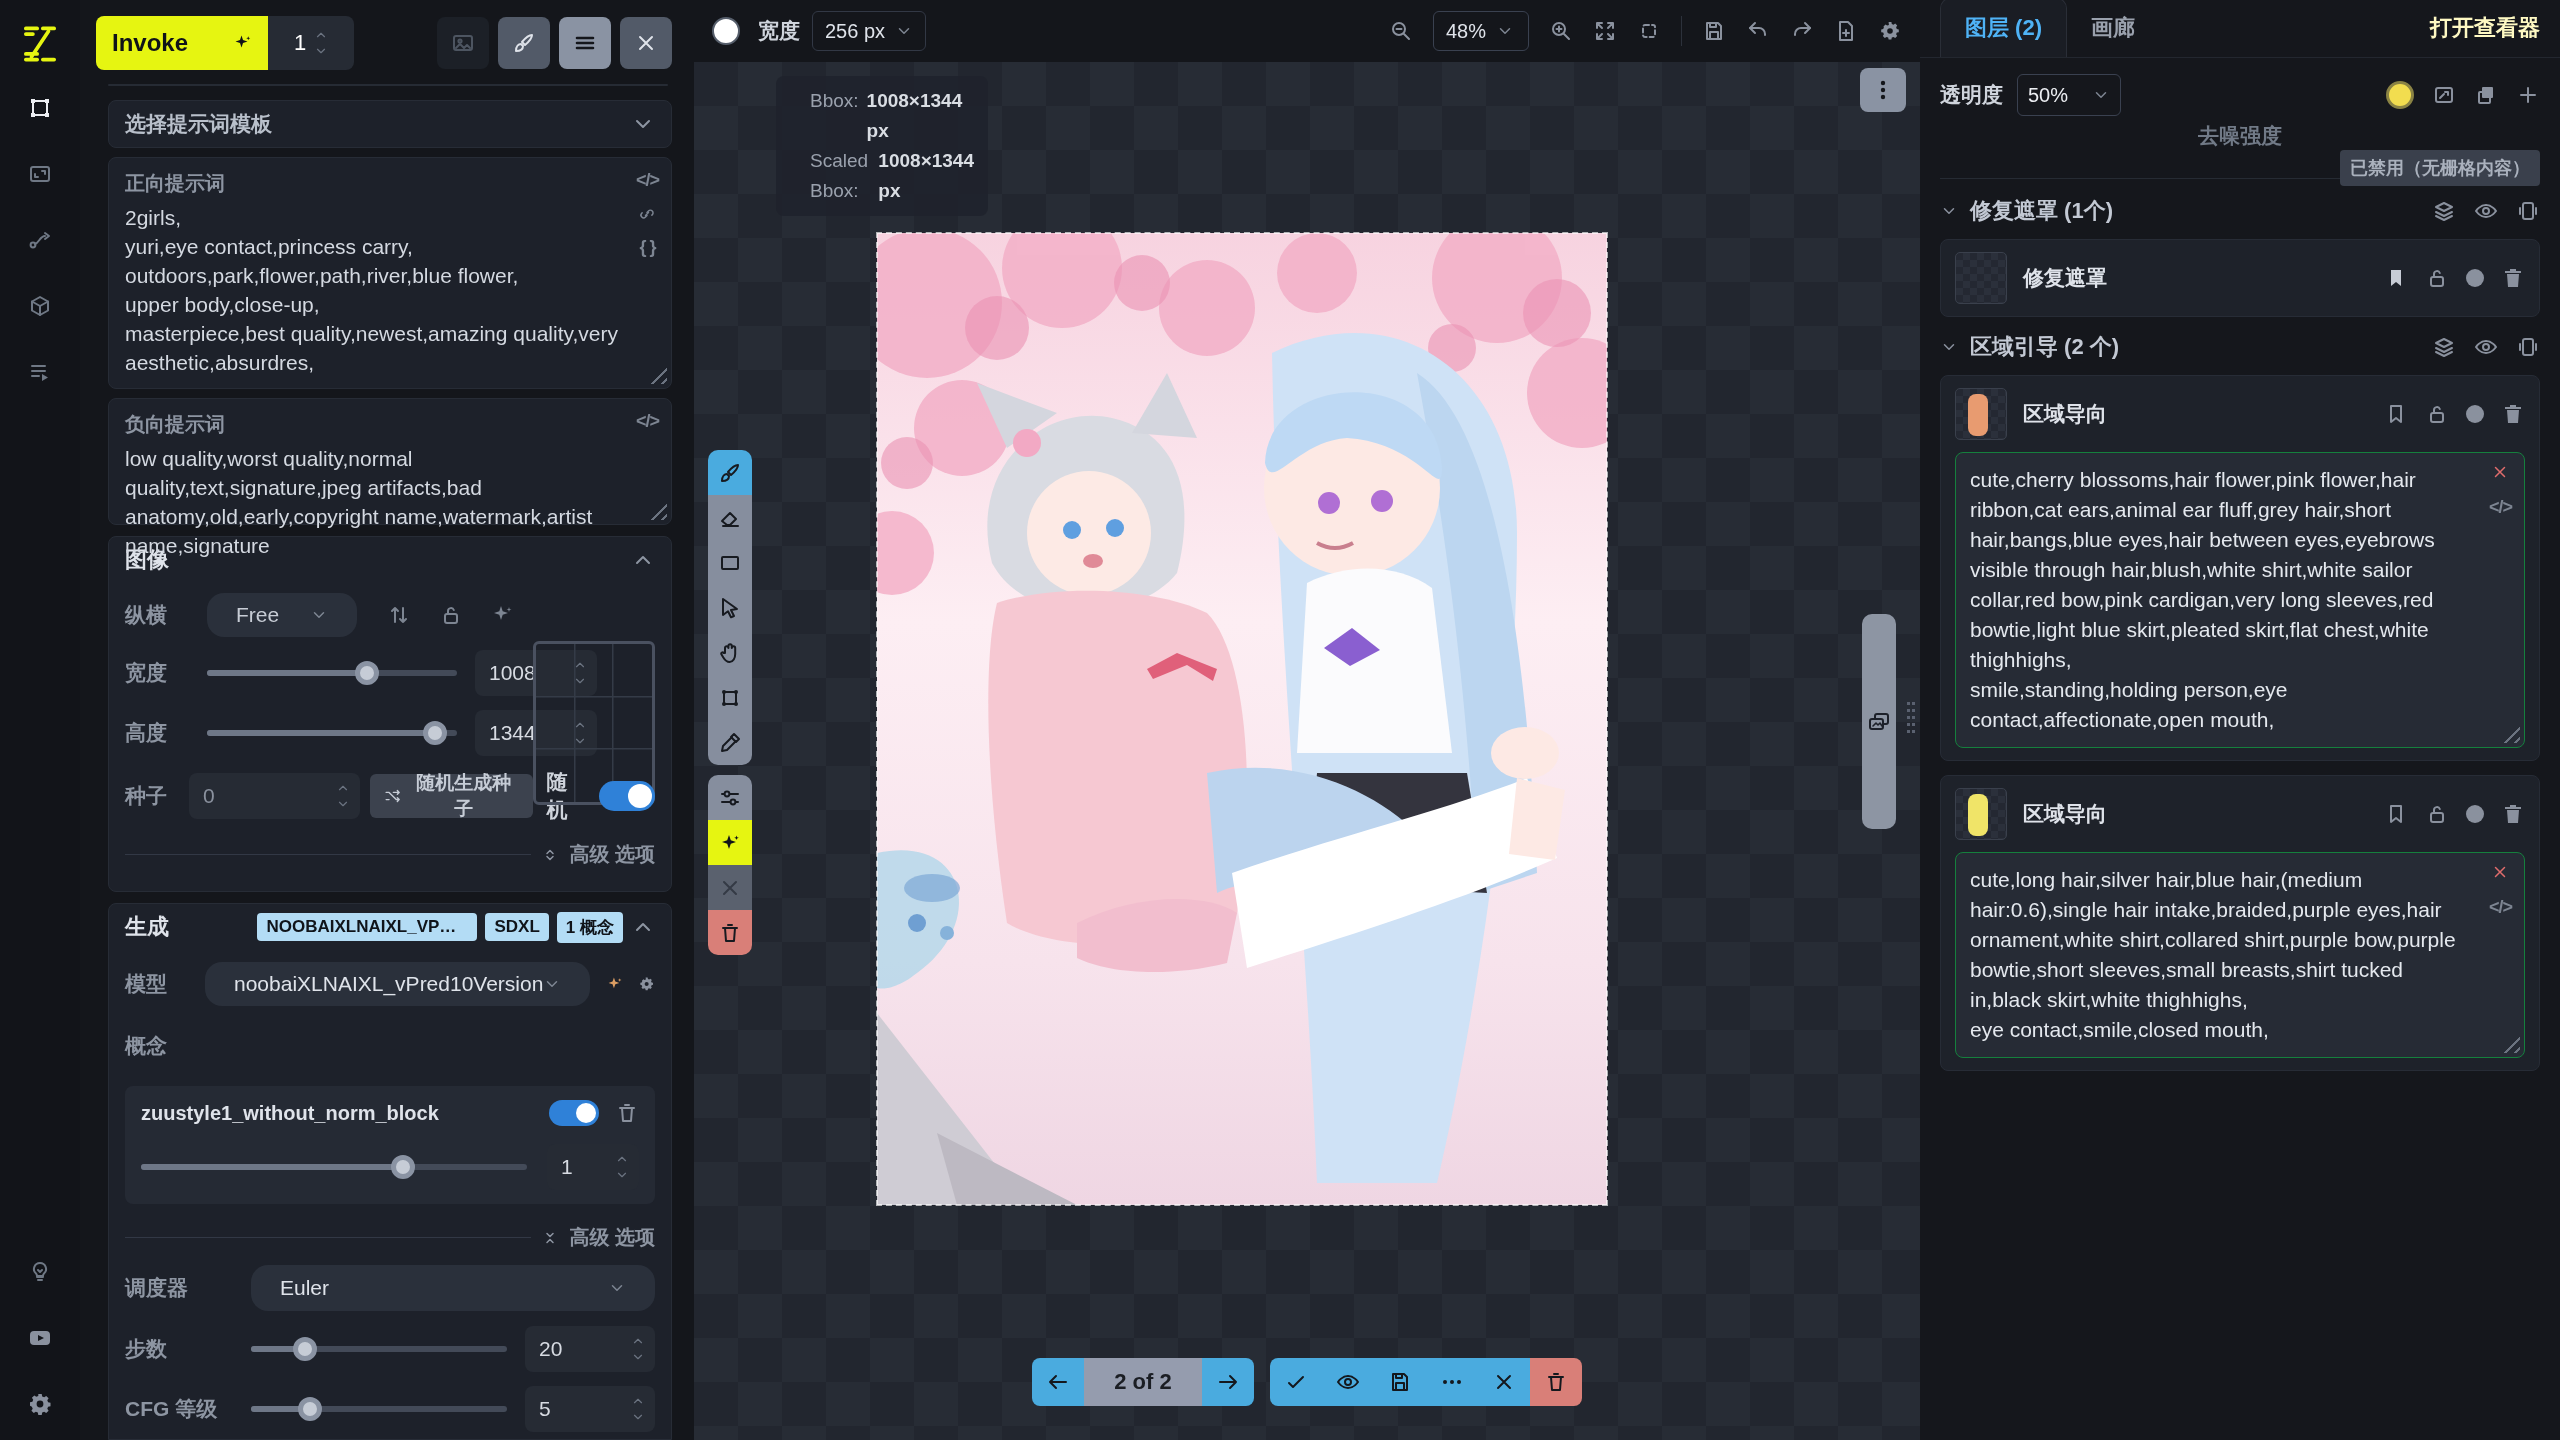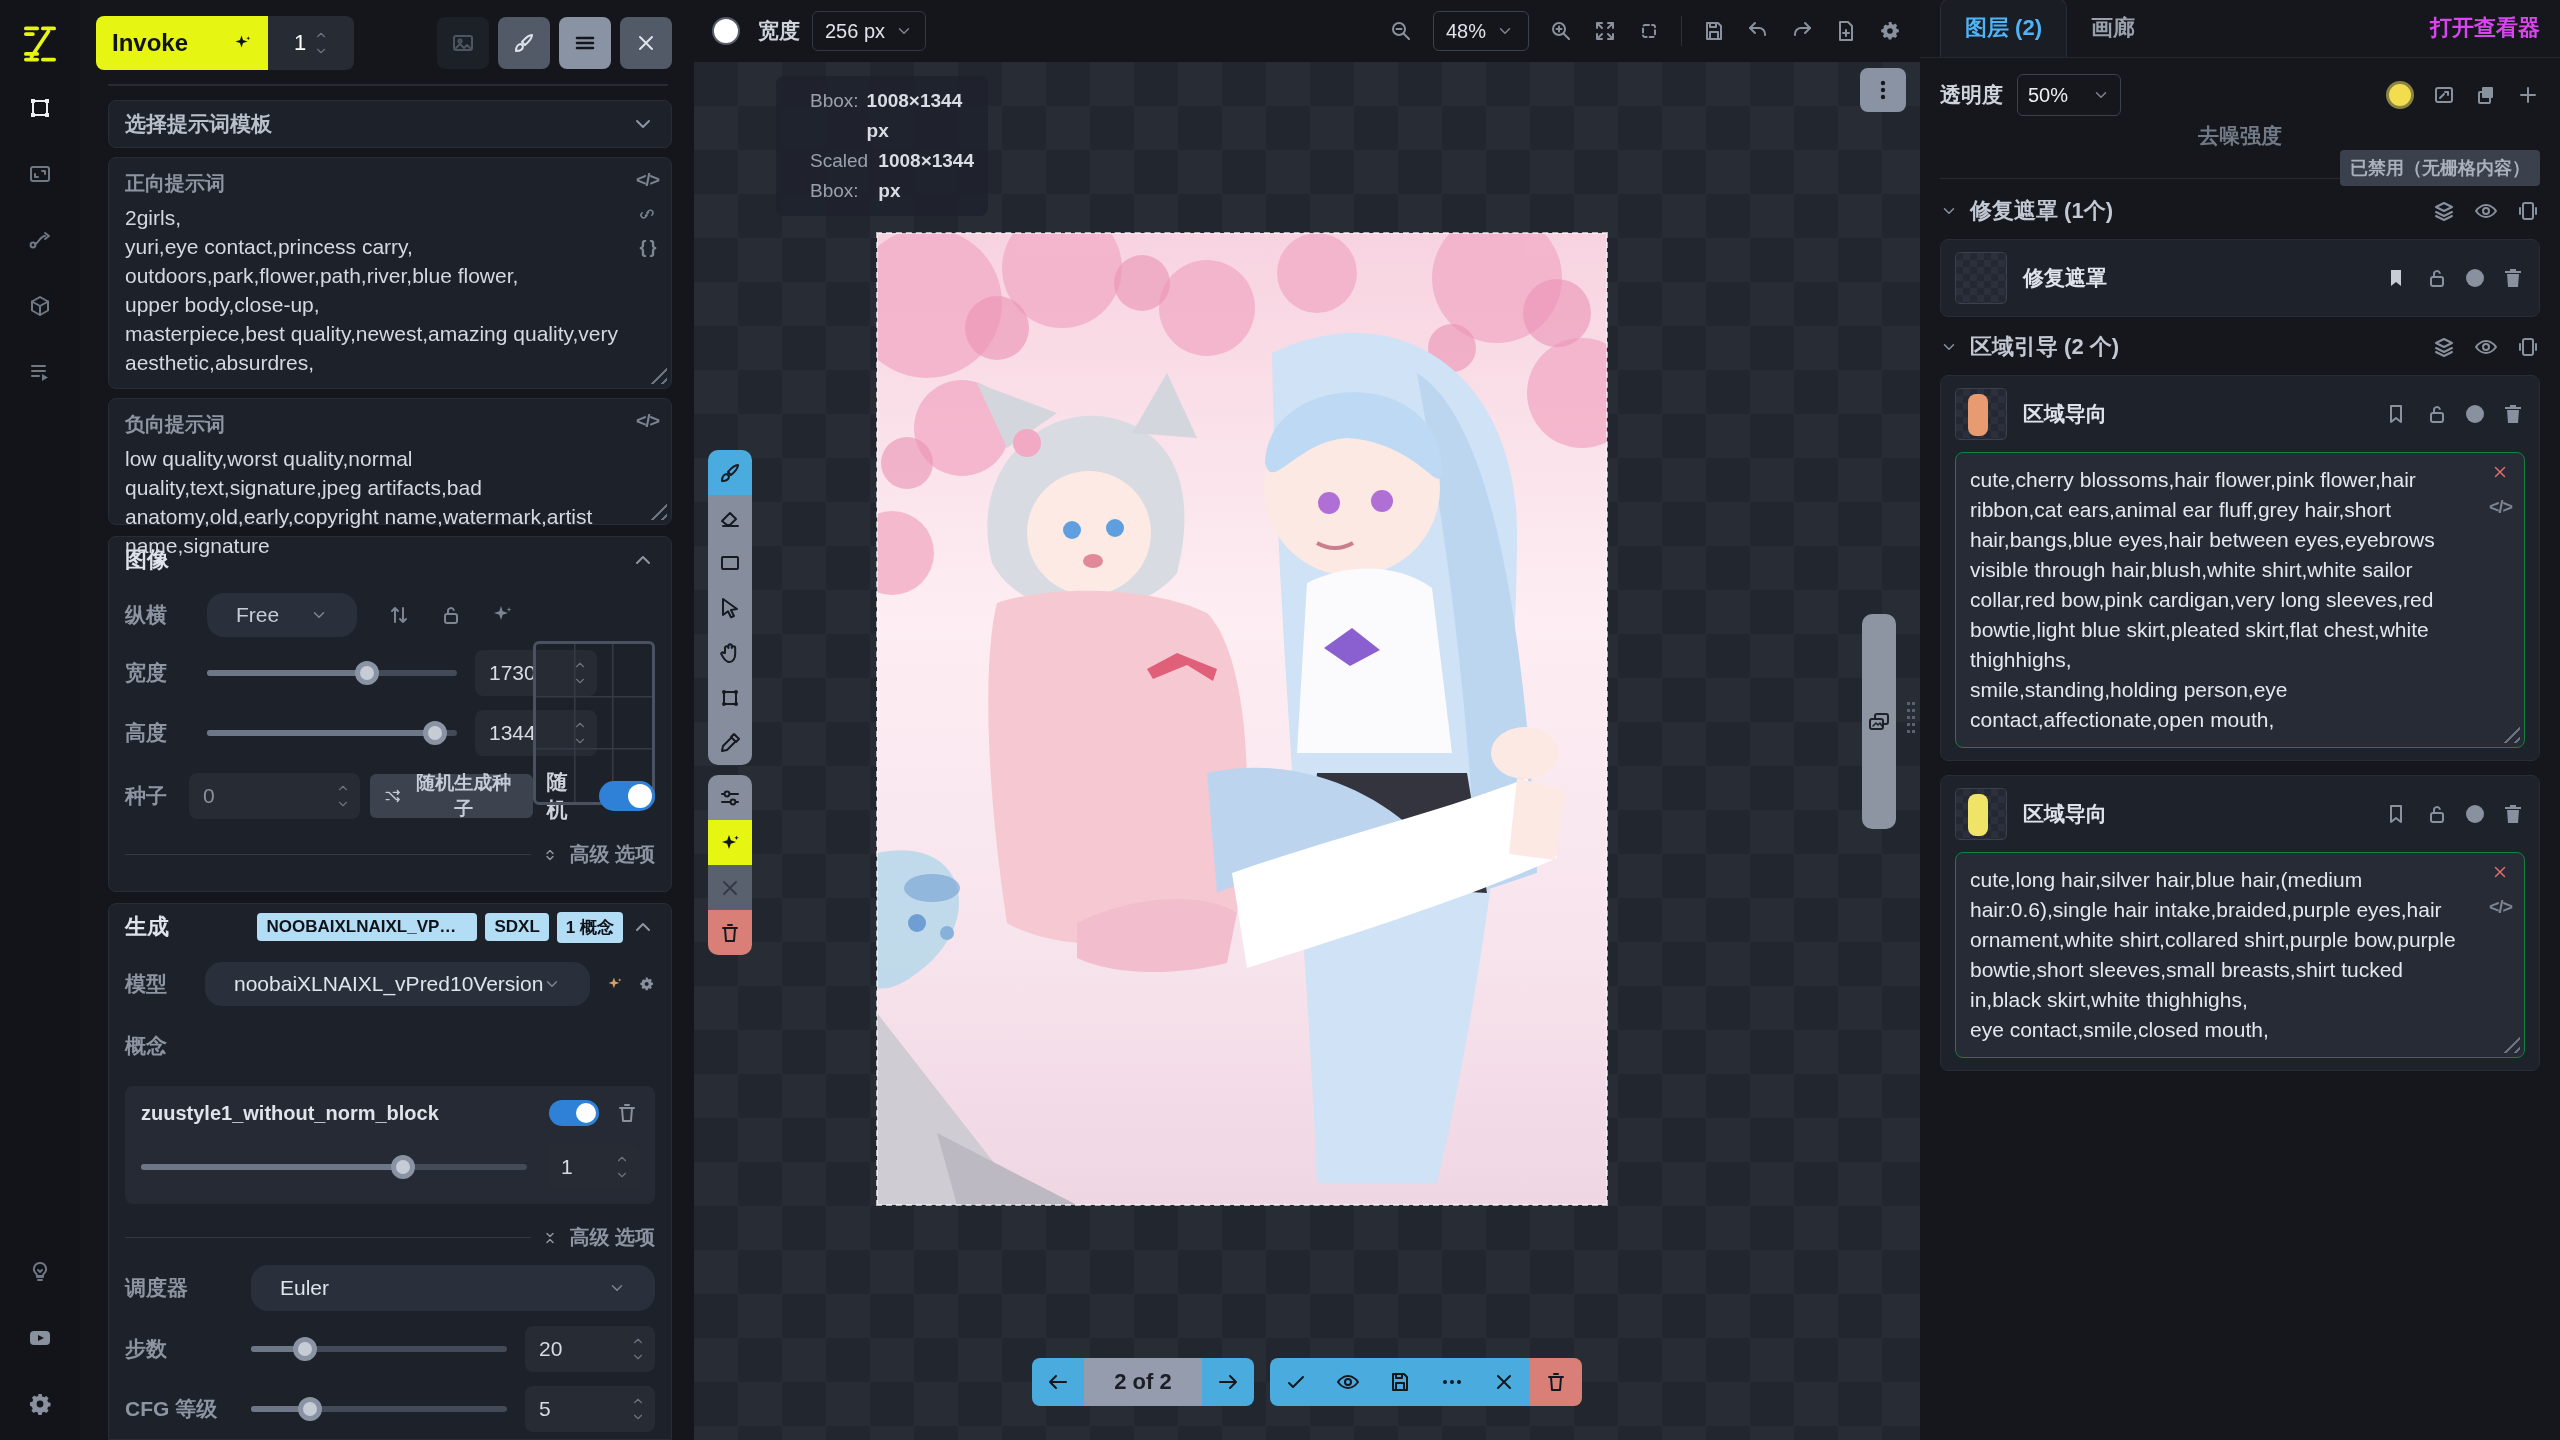--- a/index.html
+++ b/index.html
@@ -141,21 +141,21 @@
     background:#959cae; color:#1b1e24; font-weight:bold; font-size:22px; }
   .bb-btn.red { background:#d97f78; }
 
   
   #right { left:1920px; top:0; width:640px; height:1440px; background:#15171c; }
   .rtabs { height:58px; display:flex; align-items:flex-end; padding:0 20px; position:relative;
     border-bottom:1px solid #23272f; }
   .rtab { padding:14px 24px; font-size:22px; font-weight:bold; color:#9aa1ad; cursor:pointer; }
   .rtab.active { color:#4fb3f6; background:#1a1d24; border:1px solid #2a2e37; border-bottom:none;
     border-radius:10px 10px 0 0; }
-  .open-viewer { margin-left:auto; color:#d946ef; font-weight:bold; font-size:22px;
+  .open-viewer { margin-left:auto; color:#fef9c3; font-weight:bold; font-size:22px;
     padding-bottom:14px; cursor:pointer; }
   .rcontent { padding:14px 20px 0 20px; }
   .opacity-row { display:flex; align-items:center; height:46px; }
   .opacity-row .olabel { font-weight:bold; font-size:21px; color:#cfd4dc; }
   .opacity-sel { margin-left:14px; width:104px; height:42px; border:1px solid #3a4150;
     border-radius:6px; display:flex; align-items:center; justify-content:space-between;
     padding:0 10px; font-size:20px; color:#eceef2; cursor:pointer; }
   .o-icons { margin-left:auto; display:flex; align-items:center; gap:18px; color:#8a919e; }
   .yellow-dot { width:28px; height:28px; border-radius:50%; background:#f2dd4f;
     border:3px solid #8a8344; cursor:pointer; }
@@ -371,21 +371,21 @@
               <path d="M10 3l1.7 5.3L17 10l-5.3 1.7L10 17l-1.7-5.3L3 10l5.3-1.7zM18 4l.6 1.9L20.5 6.5l-1.9.6L18 9l-.6-1.9-1.9-.6 1.9-.6z"></path>
             </svg>
         </div>
         <div class="row" style="height:44px;margin-top:14px">
           <span class="rlabel">宽度</span>
           <div class="slider" style="margin:0 18px;max-width:250px">
             <div class="fill" style="width:64%"></div>
               <div class="thumb" style="left:64%"></div>
           </div>
           <div class="numbox" style="width:122px">
-            <span>1730</span>
+            <span>1008</span>
             <span class="stepper">
                 <svg class="ic xs" viewBox="0 0 24 24">
                   <path d="M6 15l6-6 6 6"></path>
                 </svg>
                 <svg class="ic xs" viewBox="0 0 24 24">
                   <path d="M6 9l6 6 6-6"></path>
                 </svg>
               </span>
           </div>
         </div>

